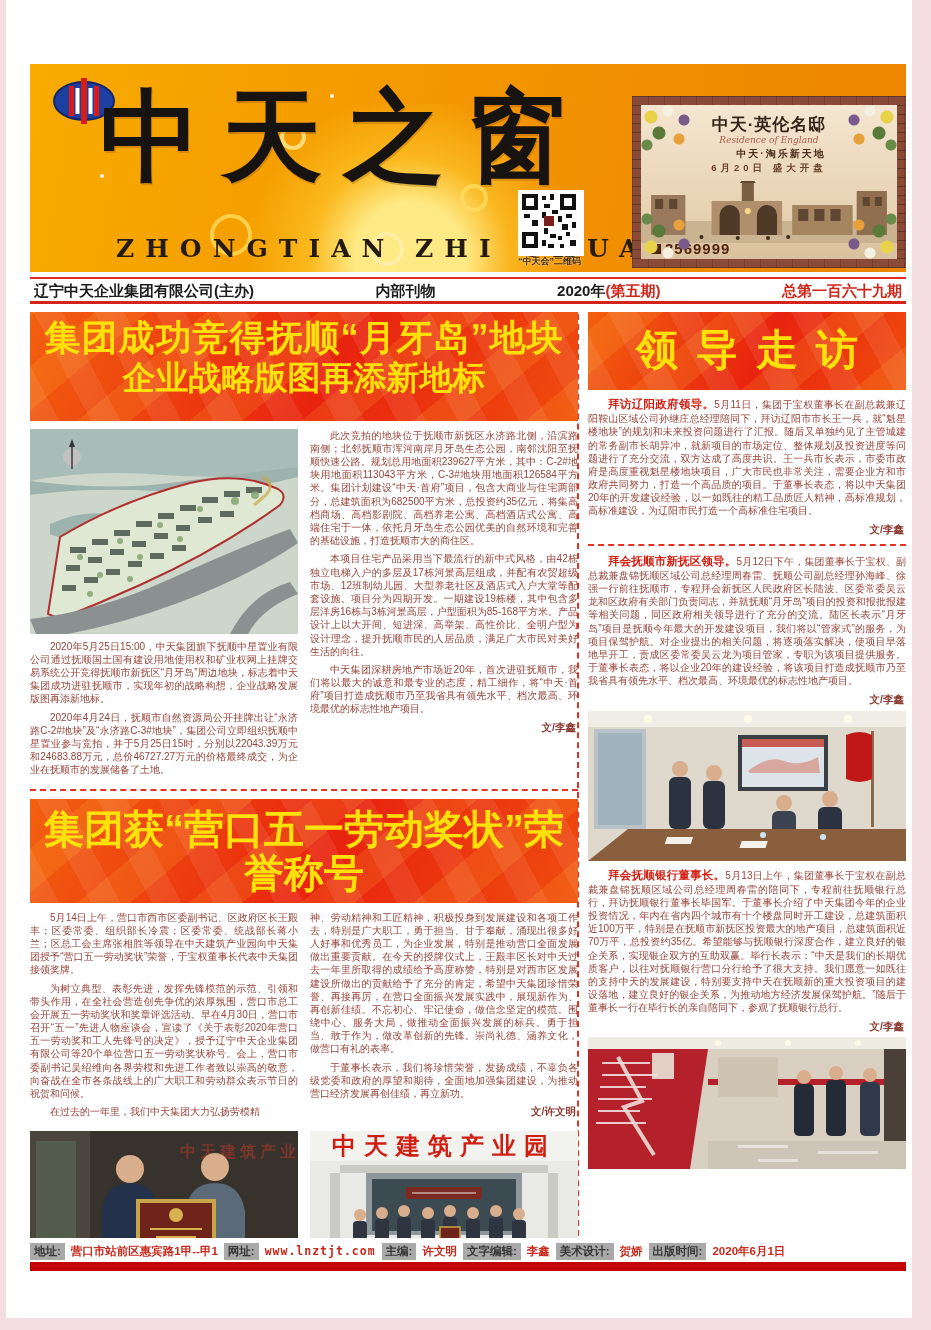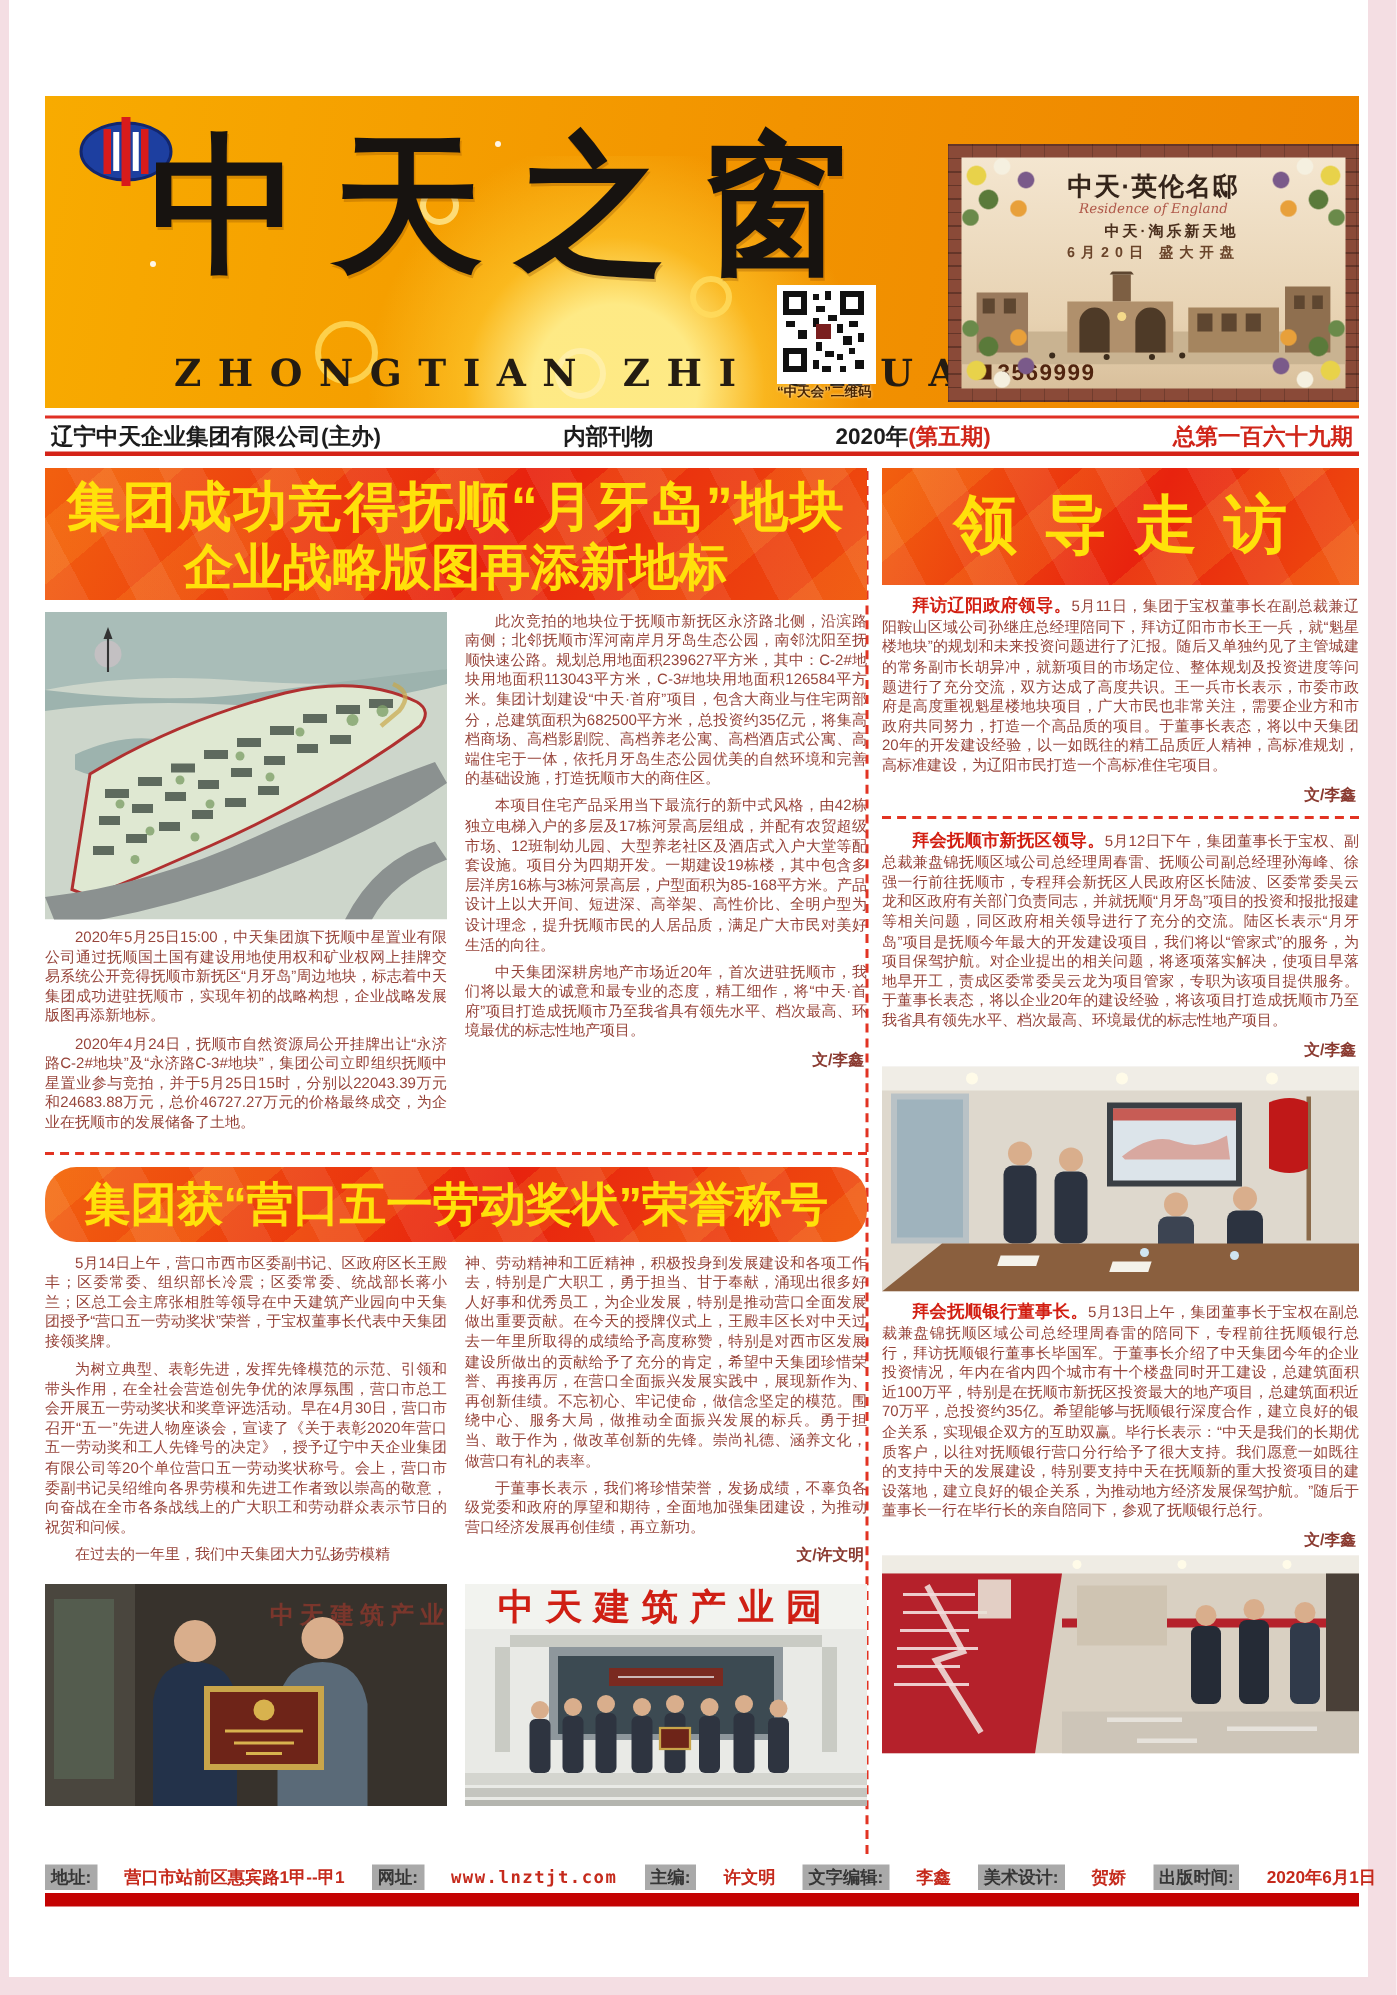--- a/index.html
+++ b/index.html
@@ -56,36 +56,36 @@
   
   .colL{position:absolute;left:30px;top:312px;width:548px;height:926px;overflow:hidden;}
   .colR{position:absolute;left:588px;top:312px;width:318px;height:926px;overflow:hidden;}
   .vdash{position:absolute;left:577px;top:314px;height:922px;width:0;border-left:2px dashed #e23322;}
   .banner{position:relative;background:linear-gradient(115deg,#f2600f,#e8230e 55%,#f0540e);
     background-image:repeating-linear-gradient(62deg,rgba(255,255,255,.08) 0 26px,transparent 26px 54px),
       repeating-linear-gradient(-40deg,rgba(255,200,60,.14) 0 34px,transparent 34px 72px),
       linear-gradient(115deg,#f2600f,#e8230e 55%,#ef4d0e);
     color:#ffe10a;text-align:center;font-weight:900;}
   .banner .l1{display:block;font-size:36px;line-height:1.16;letter-spacing:1px;padding-top:5px;}
-  .banner .l2{display:block;font-size:33px;line-height:1.15;padding-bottom:3px;}
-  .banner.single{font-size:31px;line-height:1.1;padding:8px 0;border-radius:21px;}
+  .banner .l2{display:block;font-size:33px;line-height:1.15;padding-bottom:24px;}
+  .banner.single{font-size:40px;line-height:1.1;padding:8px 0;}
   .banner.section{font-size:42px;letter-spacing:18px;padding:10px 0 12px;text-indent:18px;}
   .art{display:flex;gap:12px;margin-top:8px;}
   .acol{flex:1;min-width:0;}
   .acol p,.rart p{font-size:10px;line-height:1.32;text-align:justify;color:#97443a;margin:0 0 5px;text-indent:2em;}
   .np{text-indent:0 !important;}
   .byline{text-align:right;font-size:10.5px;color:#8a3a30;font-weight:bold;margin:1px 2px 0 0;}
   .hdash{border:none;border-top:2px dashed #e23322;margin:7px 0 8px;}
   .lead{color:#d21f12;font-weight:900;font-size:11.5px;}
   .rart{margin-top:7px;}
   .photo{display:block;}
   .photo-row{display:flex;gap:12px;margin-top:8px;}
   
   .footer{position:absolute;left:30px;top:1241px;width:876px;height:20px;display:flex;align-items:center;
-    gap:18px;font-size:11.5px;white-space:nowrap;}
+    gap:6px;font-size:11.5px;white-space:nowrap;}
   .chip{background:#a9a9a9;color:#363636;font-weight:bold;padding:1px 4px;}
   .fval{color:#c52a1c;font-weight:bold;}
   .fval.url{font-family:"DejaVu Sans Mono",monospace;letter-spacing:1px;}
   .redbar{position:absolute;left:30px;top:1262px;width:876px;height:9px;background:#c40202;}
 </style>
 </head>
 <body>
 
 <div class="sheet"></div>
 

